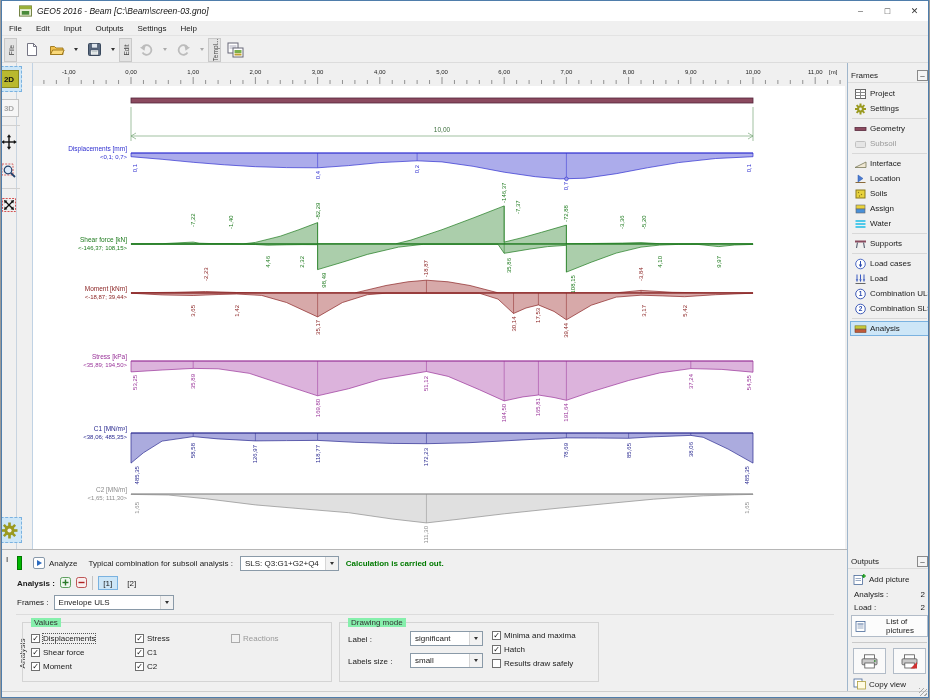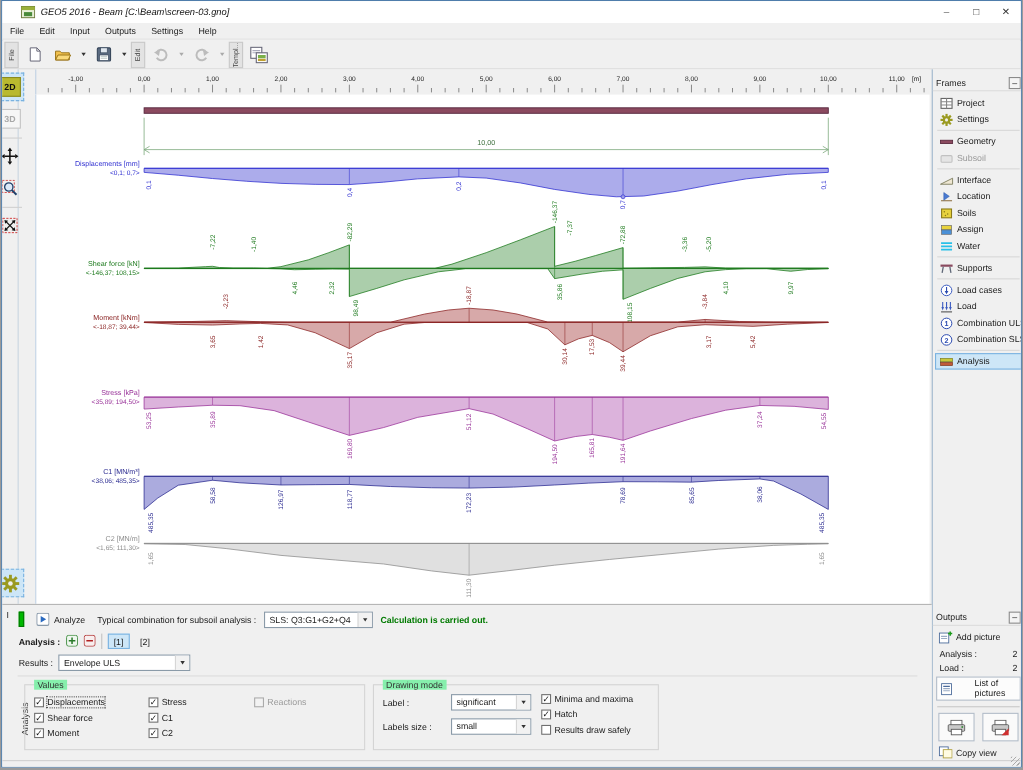--- a/index.html
+++ b/index.html
@@ -749,21 +749,21 @@
           </svg>
       </span>
       <span class="vsep"></span>
       <span id="analysis-tabs" style="display:flex;gap:4px;">
           <span class="tab sel">[1]</span>
           <span class="tab">[2]</span>
         </span>
     </div>
 
     <div class="row3">
-      <span>Results :</span>
+      <span>Frames :</span>
       <div class="combo" style="width:120px;">
         <span class="tx">Envelope ULS</span>
         <span class="dd" style="margin-left:auto;">
             <span class="tri"></span>
           </span>
       </div>
     </div>
 
     <div class="hsep"></div>
 

